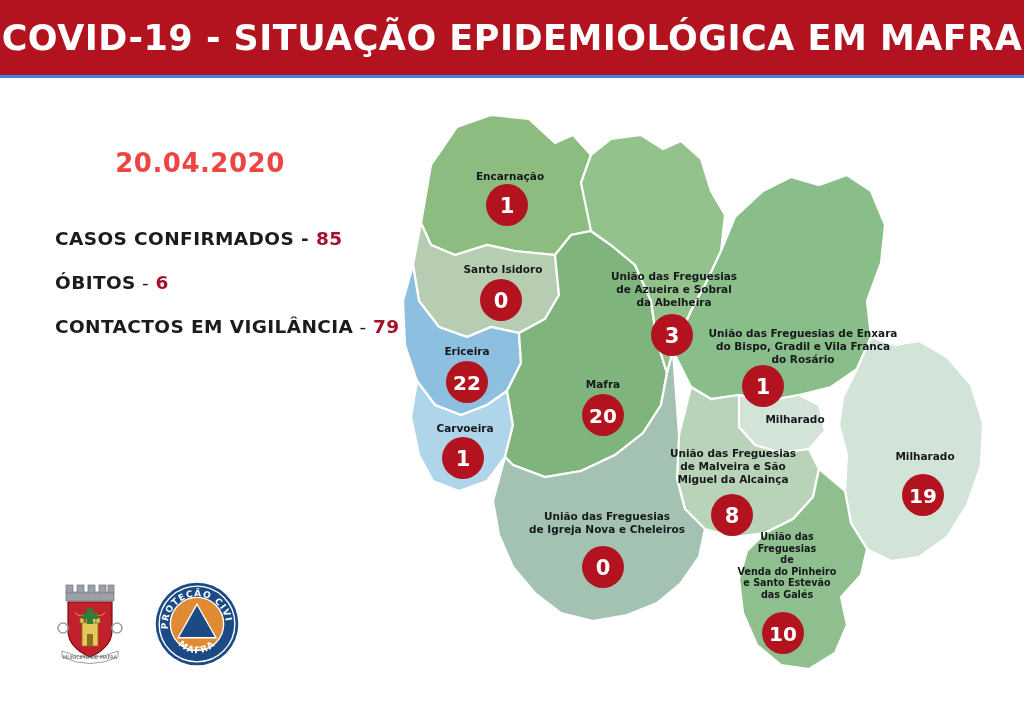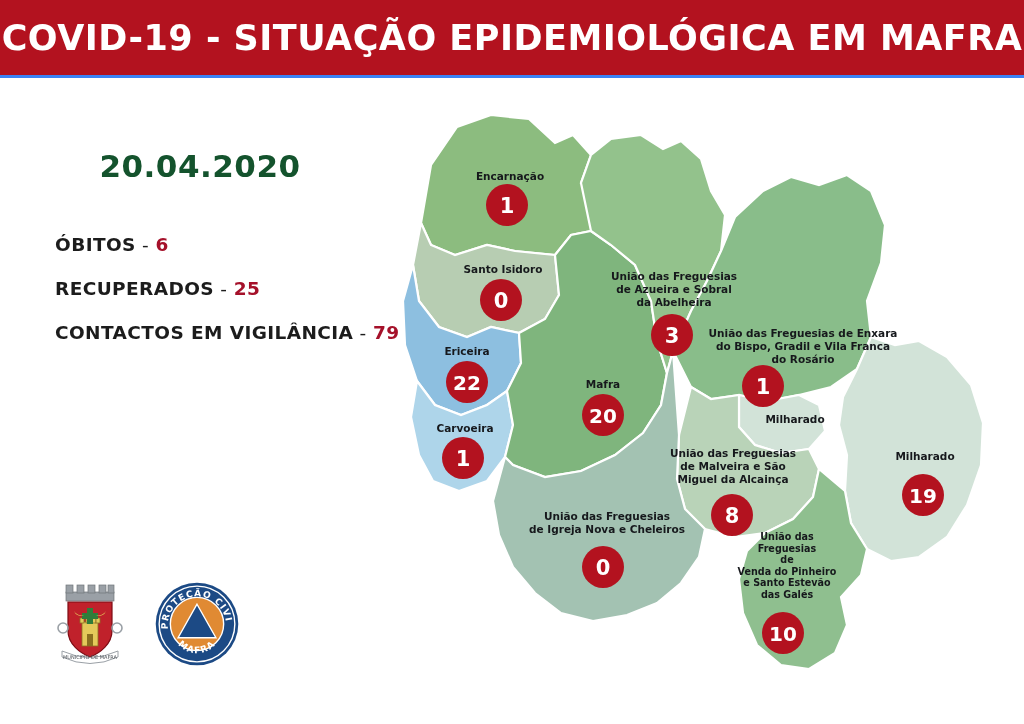--- a/index.html
+++ b/index.html
@@ -27,21 +27,21 @@
     text-align:center;
     white-space:nowrap;
     font-family:"DejaVu Sans", sans-serif;
   }
 
   
   #stats-panel {
     position:absolute; left:0; top:100px; width:400px; height:340px;
   }
   #report-date {
-    font-size:31px; font-weight:bold; color:#14532d;
+    font-size:26px; font-weight:bold; color:#ef4444;
     text-align:center; letter-spacing:0.5px;
     margin-top:48px;
     font-family:"DejaVu Sans", sans-serif;
   }
   #stats-list { margin-top:50px; padding-left:55px; }
   .stat-row {
     font-size:18.5px;
     color:#1c1c1c;
     margin-bottom:23px;
     white-space:nowrap;
@@ -88,22 +88,22 @@
 </head>
 <body>
 
 <div id="header">
   <div id="header-title">COVID-19 - SITUAÇÃO EPIDEMIOLÓGICA EM MAFRA</div>
 </div>
 
 <div id="stats-panel">
   <div id="report-date">20.04.2020</div>
   <div id="stats-list">
+      <div class="stat-row bold"><span class="stat-label">CASOS CONFIRMADOS</span><span class="stat-sep"> - </span><span class="stat-value">85</span></div>
       <div class="stat-row"><span class="stat-label">ÓBITOS</span><span class="stat-sep"> - </span><span class="stat-value">6</span></div>
-      <div class="stat-row"><span class="stat-label">RECUPERADOS</span><span class="stat-sep"> - </span><span class="stat-value">25</span></div>
       <div class="stat-row"><span class="stat-label">CONTACTOS EM VIGILÂNCIA</span><span class="stat-sep"> - </span><span class="stat-value">79</span></div>
     </div>
 </div>
 
 <div id="logos">
 
   <div class="coa">
     <svg viewBox="0 0 76 92" width="76" height="92">
 
       <g fill="#9aa0a6" stroke="#6f757a" stroke-width="0.7">

